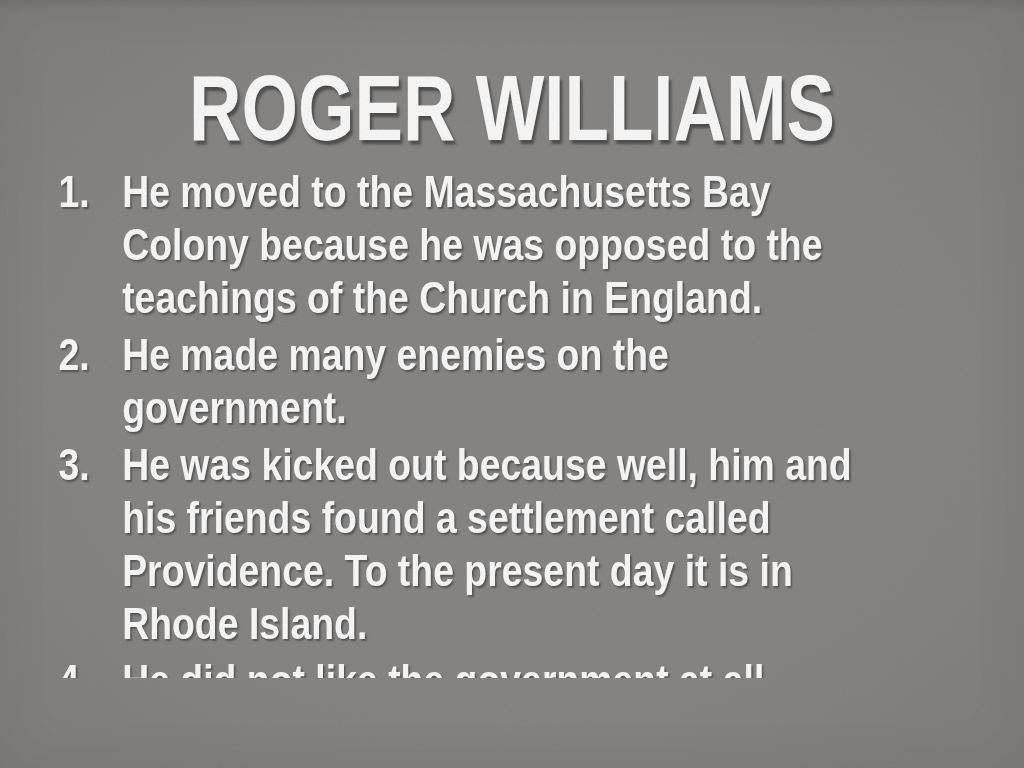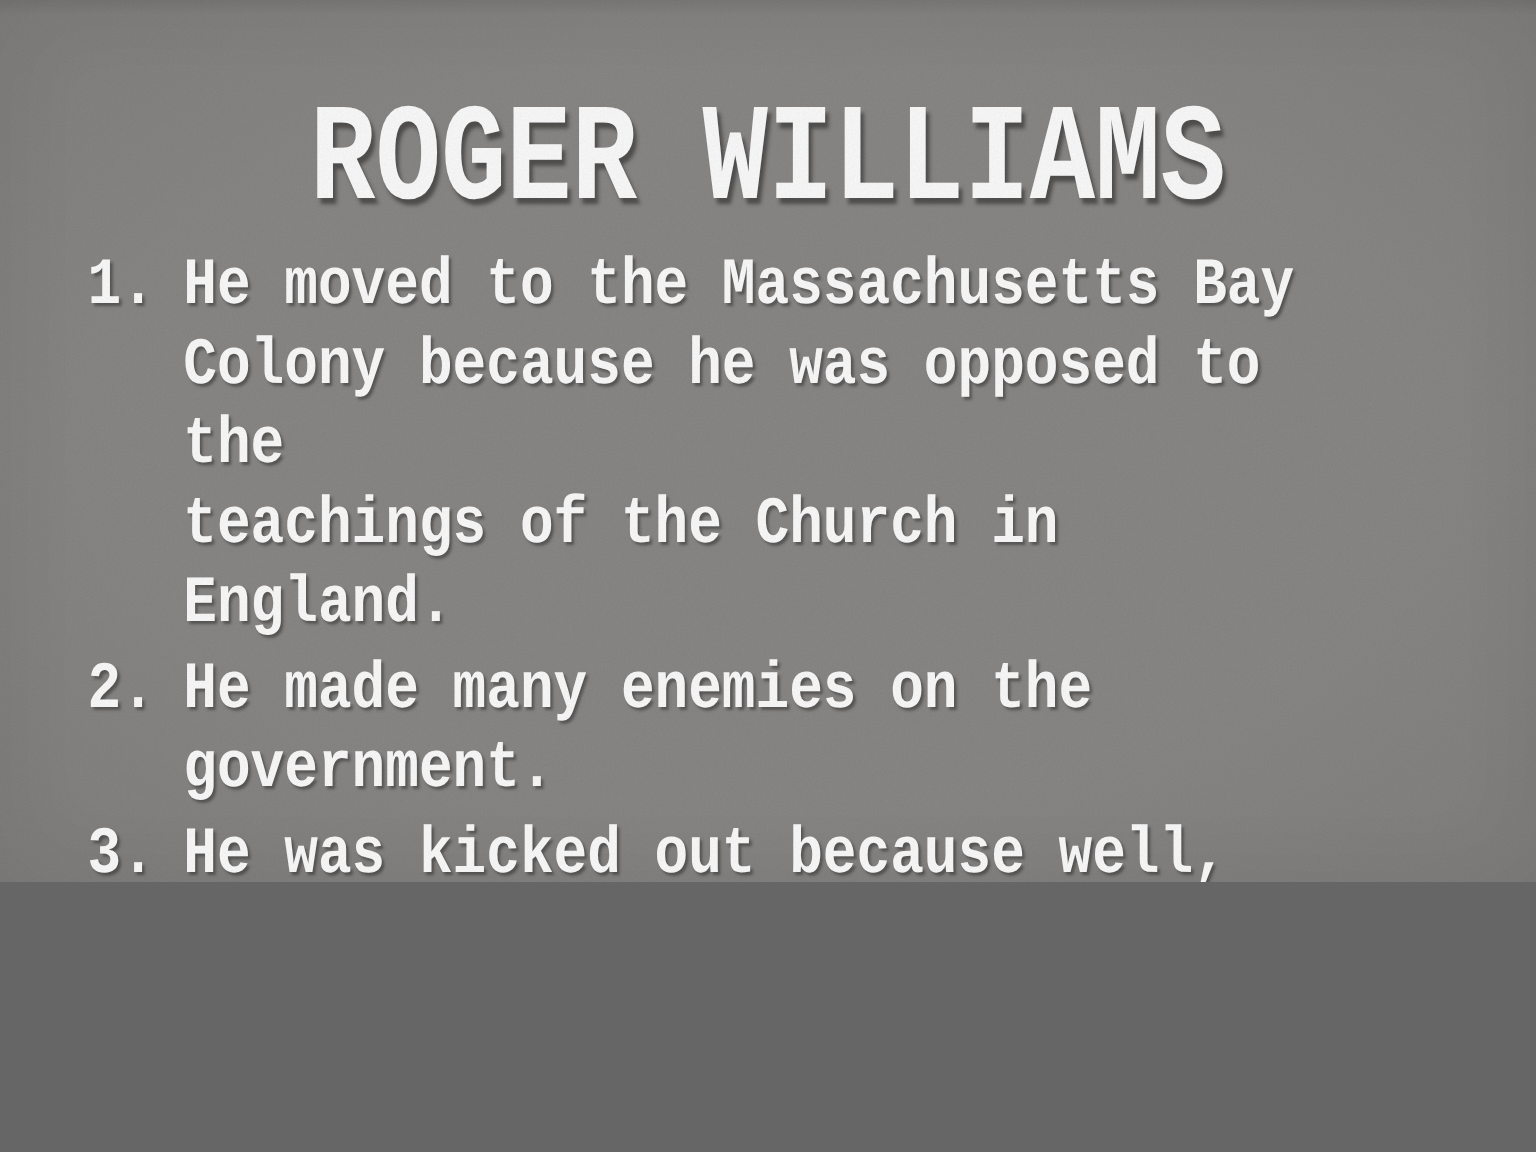--- a/index.html
+++ b/index.html
@@ -1,23 +1,23 @@
 <!DOCTYPE html>
 <html><head>
 <meta charset="utf-8">
 <style>
   * { margin: 0; padding: 0; box-sizing: border-box; }
   html, body { background: #666; }
   .slide {
     position: relative;
     width: 1024px;
-    height: 588px;
+    height: 768px;
     overflow: hidden;
     background: #8a8886;
-    font-family: Liberation Mono, monospace;
+    font-family: Liberation Sans, sans-serif;
     box-shadow: inset 0 0 60px rgba(0,0,0,0.06);
   }
   .vignette {
     position: absolute;
     inset: 0;
     z-index: 1;
     pointer-events: none;
     background:
       linear-gradient(to bottom, rgba(0,0,0,0.07), rgba(0,0,0,0) 10px),
       radial-gradient(ellipse at center, rgba(255,255,255,0.015) 60%, rgba(0,0,0,0.04) 100%);

